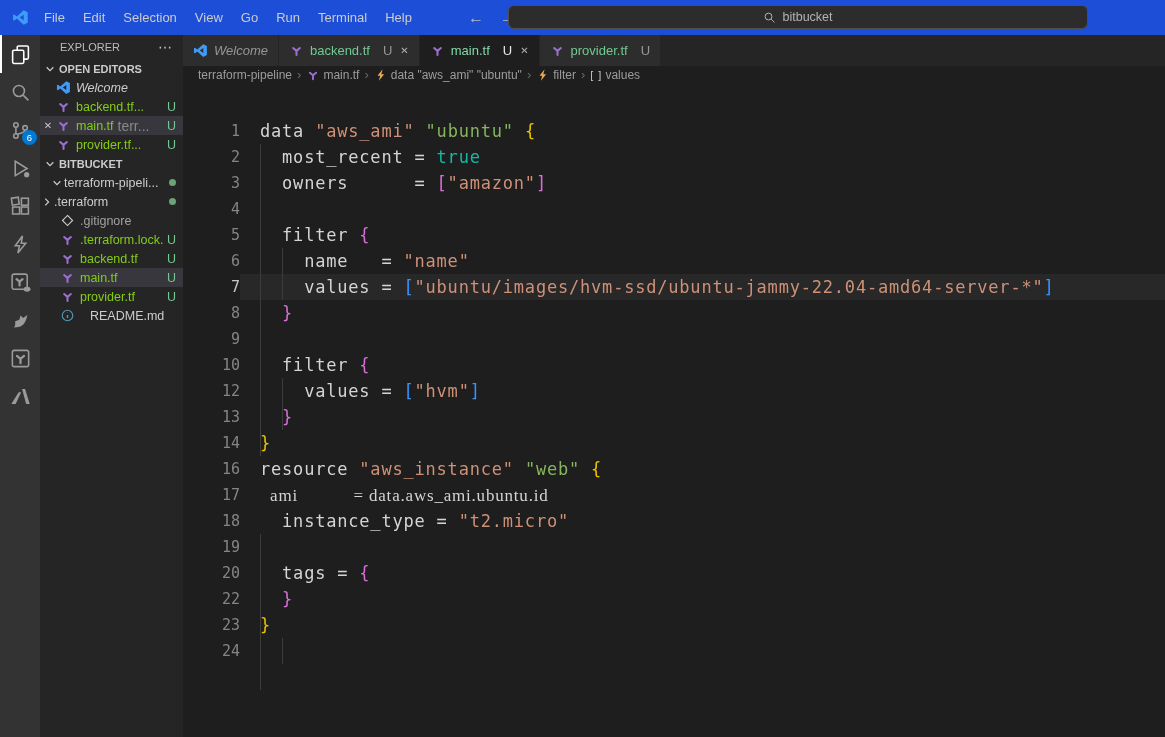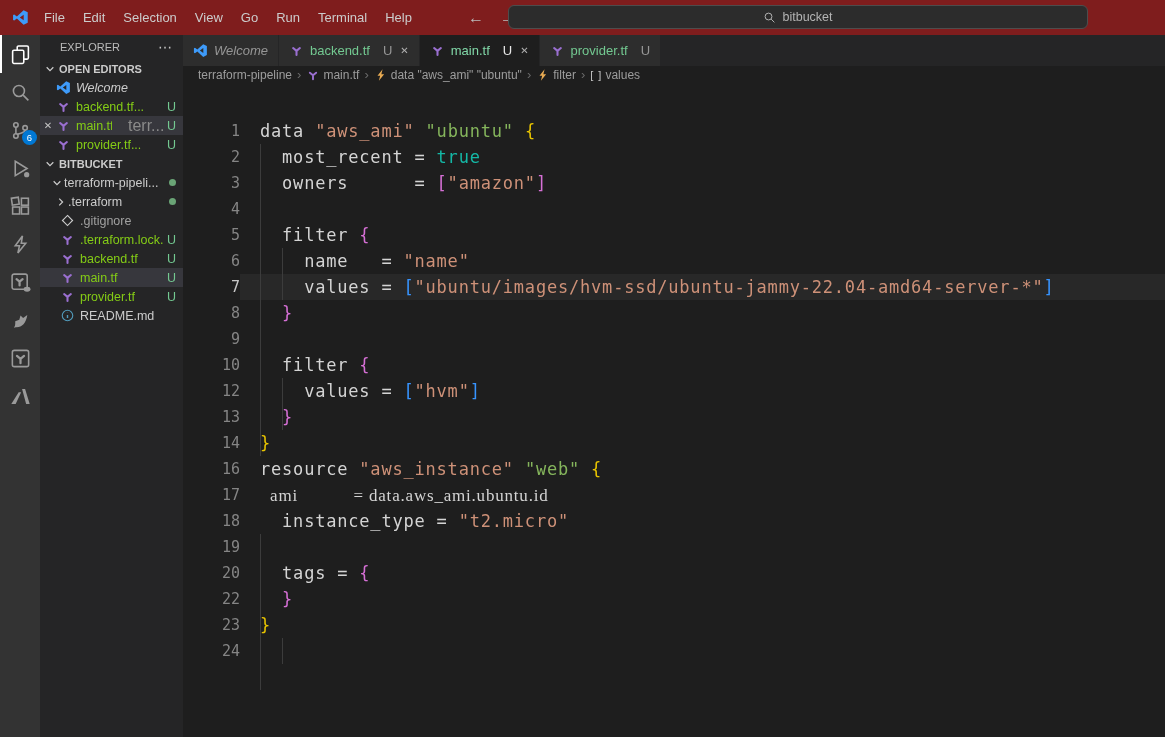--- a/index.html
+++ b/index.html
@@ -1,20 +1,20 @@
 <!DOCTYPE html>
 <html><head>
 <meta charset="utf-8">
 <style>
   * { box-sizing: border-box; margin: 0; padding: 0; }
   html,body { width:1165px; height:737px; overflow:hidden; background:#1e1e1e;
     font-family:"Liberation Sans", sans-serif; color:#cccccc; }
 
   
-  .titlebar { height:35px; background:#7f1d1d; display:flex; align-items:center; position:relative; }
+  .titlebar { height:35px; background:#1d4ed8; display:flex; align-items:center; position:relative; }
   .logo { width:17px; height:17px; margin:0 6px 0 12px; display:flex; align-items:center; }
   .menubar { display:flex; height:35px; }
   .menu-item { padding:0 9px; font-size:13px; color:#cccccc; line-height:35px; cursor:default; }
   .nav-arrows { position:absolute; left:468px; top:0; height:35px; display:flex; gap:16px;
     align-items:center; font-size:16px; color:#bdbdbd; }
   .command-center { position:absolute; left:508px; top:5px; width:580px; height:24px;
     background:#2c2c2c; border:1px solid #4d4d4d; border-radius:6px; display:flex;
     align-items:center; justify-content:center; gap:6px; color:#b4b4b4; font-size:12.5px; }
   .cc-icon { width:13px; height:13px; display:flex; }
 
@@ -39,21 +39,21 @@
   .section-header { height:19px; display:flex; align-items:center; gap:2px; padding-left:3px;
     font-weight:700; font-size:11px; color:#cccccc; }
   .section-header .chev { width:14px; height:14px; display:flex; color:#cccccc; }
   .row { height:19px; display:flex; align-items:center; white-space:nowrap; overflow:hidden;
     padding-right:7px; }
   .row.selected { background:#37373d; }
   .row .close-slot { width:16px; flex:none; text-align:center; font-size:10px; color:#c5c5c5; }
   .row .ficon { width:15px; height:15px; flex:none; display:flex; margin-right:5px; }
   .row .ficon svg { width:15px; height:15px; }
   .row .lbl { overflow:hidden; text-overflow:clip; }
-  .row .desc { color:#8a8a8a; font-size:16px; margin-left:16px; overflow:hidden; }
+  .row .desc { color:#8a8a8a; font-size:14px; margin-left:4px; overflow:hidden; }
   .row .spacer { flex:1; }
   .row .ubadge { color:#73c991; margin-left:4px; flex:none; }
   .row .gdot { width:7px; height:7px; border-radius:50%; background:#6aa476; flex:none; margin-left:4px; }
   .green { color:#84cc16; }
   .italic { font-style:italic; }
   .tree-chev { width:14px; height:14px; flex:none; display:flex; color:#cccccc; }
 
   
   .editor { flex:1; background:#1e1e1e; position:relative; overflow:hidden; }
   .tabbar { height:31px; background:#252526; display:flex; }
@@ -254,21 +254,21 @@
         <div class="row" style="padding-left: 10px;">
           <span class="tree-chev">
             <svg viewBox="0 0 16 16">
               <path d="M4.2 6l3.8 3.8L11.8 6" stroke="currentColor" fill="none" stroke-width="1.4"></path>
             </svg>
           </span>
           <span class="lbl">terraform-pipeli...</span>
           <span class="spacer"></span>
           <span class="gdot"></span>
         </div>
-        <div class="row" style="padding-left: 14px;">
+        <div class="row" style="">
           <span class="tree-chev">
             <svg viewBox="0 0 16 16">
               <path d="M6 4.2L9.8 8 6 11.8" stroke="currentColor" fill="none" stroke-width="1.4"></path>
             </svg>
           </span>
           <span class="lbl">.terraform</span>
           <span class="spacer"></span>
           <span class="gdot"></span>
         </div>
         <div class="row" style="padding-left: 20px;">
@@ -313,21 +313,21 @@
         <div class="row" style="padding-left: 20px;">
           <span class="ficon">
             <svg viewBox="0 0 16 16">
               <path d="M8 8.4L4.4 5.4M8 8.4l3.6-3M8 8.4v4.4" stroke="#9a6fd0" stroke-width="2.2" stroke-linecap="round" fill="none"></path>
             </svg>
           </span>
           <span class="lbl green">provider.tf</span>
           <span class="spacer"></span>
           <span class="ubadge">U</span>
         </div>
-        <div class="row" style="padding-left: 20px;">
+        <div class="row" style="padding-left: 20px; gap: 10px;">
           <span class="ficon">
             <svg viewBox="0 0 16 16" style="color:#519aba">
               <circle cx="8" cy="8" r="5.6" stroke="currentColor" fill="none" stroke-width="1.2"></circle>
               <path d="M8 7.4v3.2M8 5v.4" stroke="currentColor" stroke-width="1.5" fill="none"></path>
             </svg>
           </span>
           <span class="lbl">README.md</span>
           <span class="spacer"></span>
         </div>
       </div>

